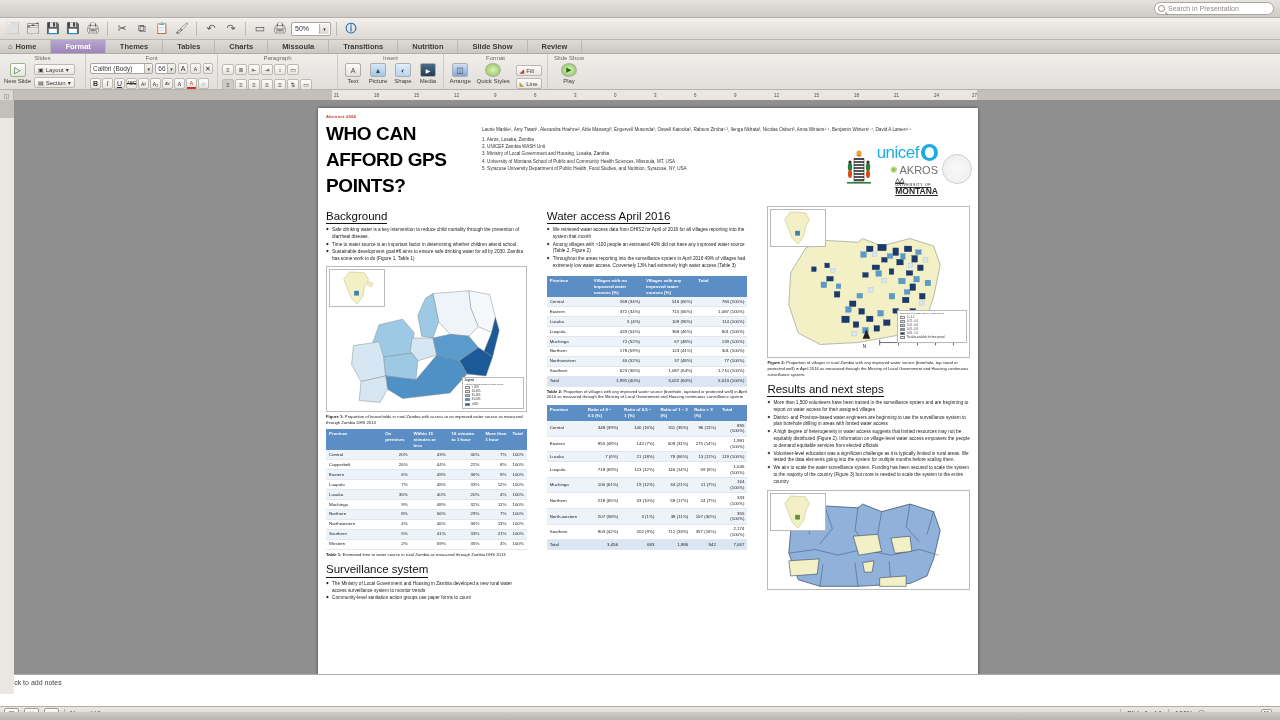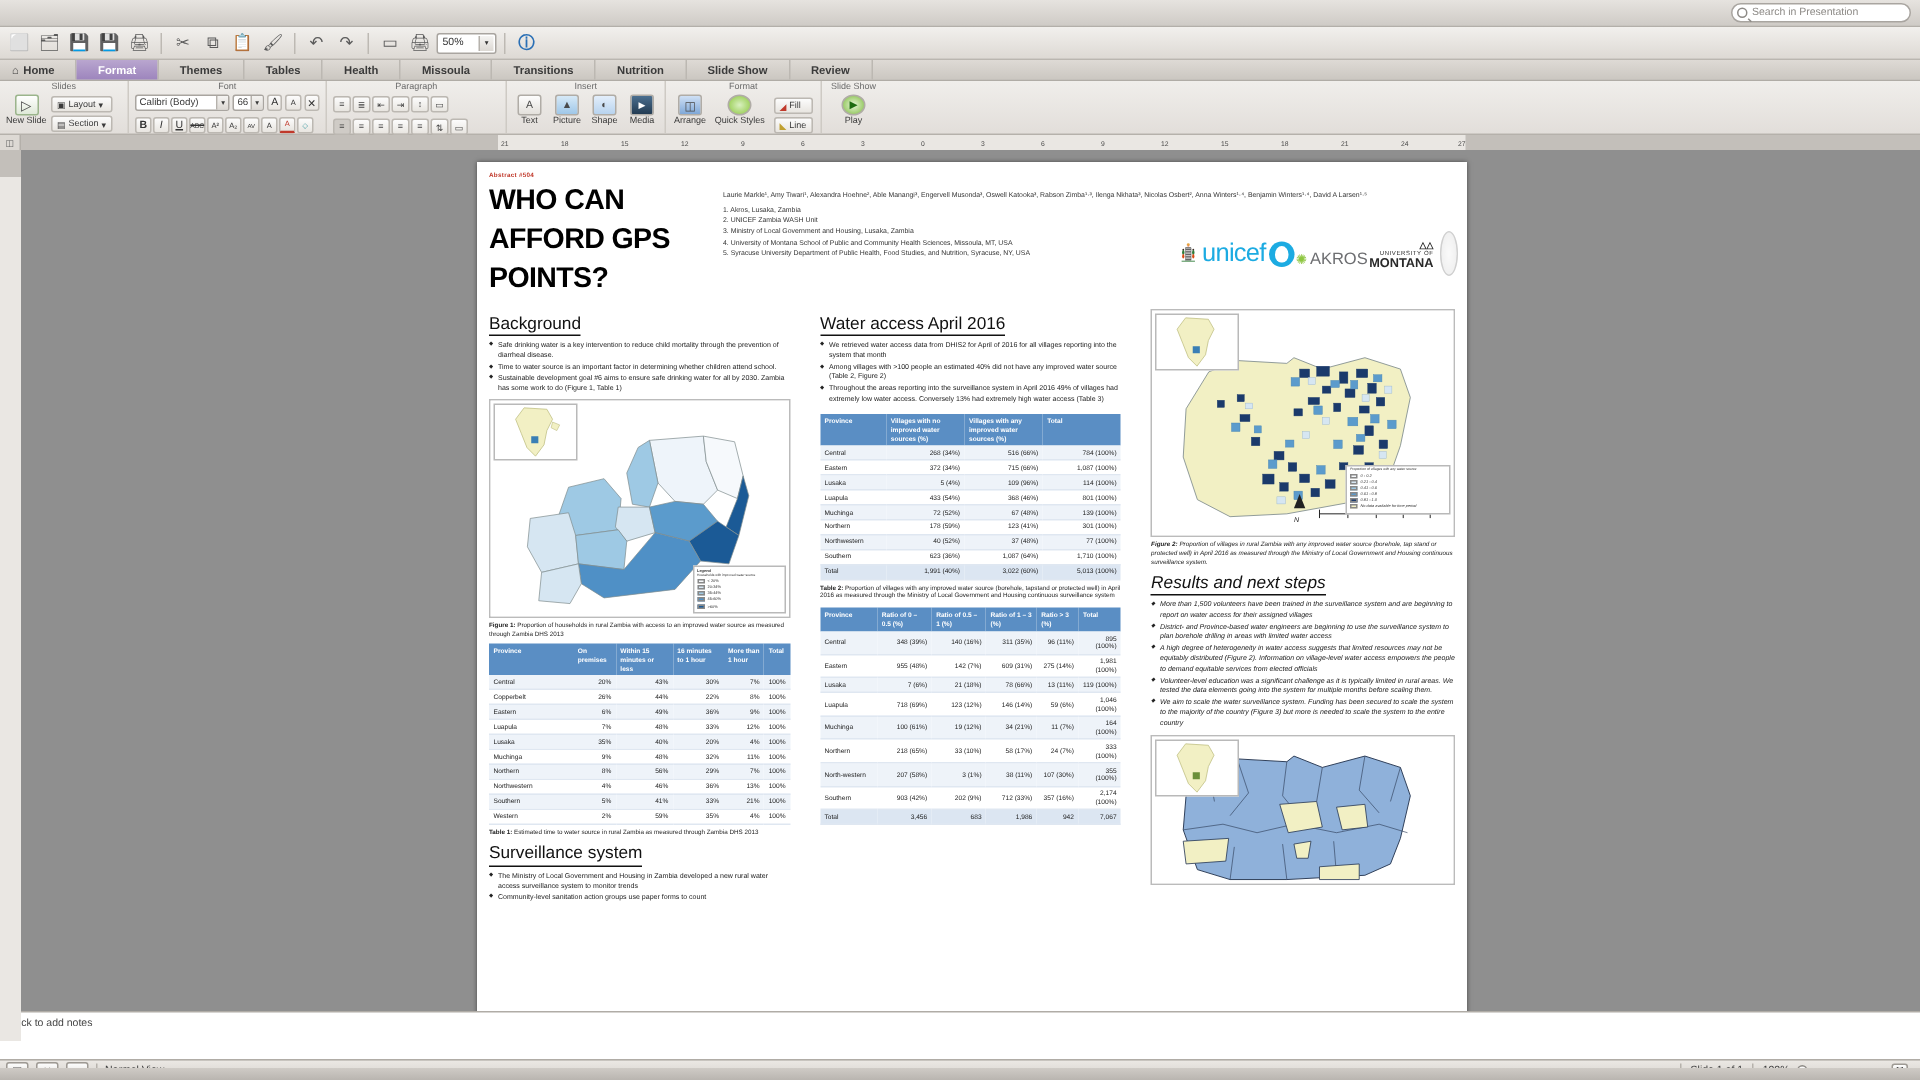--- a/index.html
+++ b/index.html
@@ -99,29 +99,29 @@
   .logos { position:absolute; right:6px; top:36px; width:185px; height:50px;
     display:flex; align-items:center; justify-content:flex-end; gap:4px; }
   .unicef { font-size:17px; color:#1cabe2; font-weight:normal; letter-spacing:-.5px;
     display:flex; align-items:center; gap:2px; }
   .unicef .globe { width:17px; height:17px; border-radius:50%; background:#1cabe2;
     display:inline-block; position:relative; }
   .unicef .globe:after { content:""; position:absolute; left:4px; top:3px; width:9px; height:11px;
     border-radius:50% 50% 45% 45%; background:#fff; }
   .akros { font-size:11px; color:#6d6e71; display:flex; align-items:center; gap:2px; }
   .akros .star { color:#8dc63f; font-size:9px; }
-  .montana { font-size:8.5px; color:#2a2a2a; font-weight:bold; text-align:right; line-height:1; }
+  .montana { font-size:8.5px; color:#2a2a2a; font-weight:bold; text-align:left; line-height:1;text-decoration:underline; }
   .montana .u { font-size:4px; font-weight:normal; letter-spacing:.4px; }
   .seal { width:30px; height:30px; border-radius:50%; border:1px solid #cfcfcf;
     background:radial-gradient(#fafafa,#ececec); }
   .zambiacoat { width:28px; height:40px; position:relative; }
 
   .columns { display:flex; gap:20px; margin-top:6px; }
   .col { width:211px; }
-  .col.c3 { width:213px;font-style:italic; }
+  .col.c3 { width:213px; }
 
   .h2 { font-size:11.5px; color:#111; border-bottom:1.2px solid #111; display:inline-block;
     line-height:1.25; margin-bottom:3px; }
   ul.bul { list-style:none; font-size:4.7px; line-height:1.45; color:#222; }
   ul.bul li { position:relative; padding-left:6px; margin-bottom:1px; }
   ul.bul li:before { content:"\25C6"; position:absolute; left:0; top:0; font-size:3.6px; }
 
   .figbox { border:.7px solid #bbb; background:#fff; margin-top:3px; position:relative;
     overflow:hidden; }
   .caption { font-size:4.2px; color:#222; line-height:1.42; margin-top:2px; }
@@ -213,21 +213,21 @@
     <div class="tab active">
       <span>Format</span>
     </div>
     <div class="tab">
         <span>Themes</span>
       </div>
     <div class="tab">
         <span>Tables</span>
       </div>
     <div class="tab">
-        <span>Health</span>
+        <span>Charts</span>
       </div>
     <div class="tab">
         <span>Missoula</span>
       </div>
     <div class="tab">
         <span>Transitions</span>
       </div>
     <div class="tab">
         <span>Nutrition</span>
       </div>
@@ -488,21 +488,21 @@
                   <ellipse cx="23" cy="18" rx="2.2" ry="4.2"></ellipse>
                 </g>
               <g fill="#d84b16">
                   <ellipse cx="5" cy="25" rx="2" ry="4"></ellipse>
                   <ellipse cx="23" cy="25" rx="2" ry="4"></ellipse>
                 </g>
               <circle cx="5" cy="13" r="1.6" fill="#3a2a20"></circle>
                 <circle cx="23" cy="13" r="1.6" fill="#3a2a20"></circle>
               <rect x="2" y="33" width="24" height="1.6" fill="#2f7d3a"></rect>
             </svg>
-            <div style="display:flex;flex-direction:row;align-items:flex-end;gap:1px">
+            <div style="display:flex;flex-direction:column;align-items:flex-end;gap:1px">
               <div class="unicef">
                 <span>unicef</span>
                 <span class="globe"></span>
               </div>
               <div class="akros">
                 <span class="star">✺</span>
                 <span>AKROS</span>
               </div>
               <div class="montana">
                 <div style="font-size:6px">△△</div>

